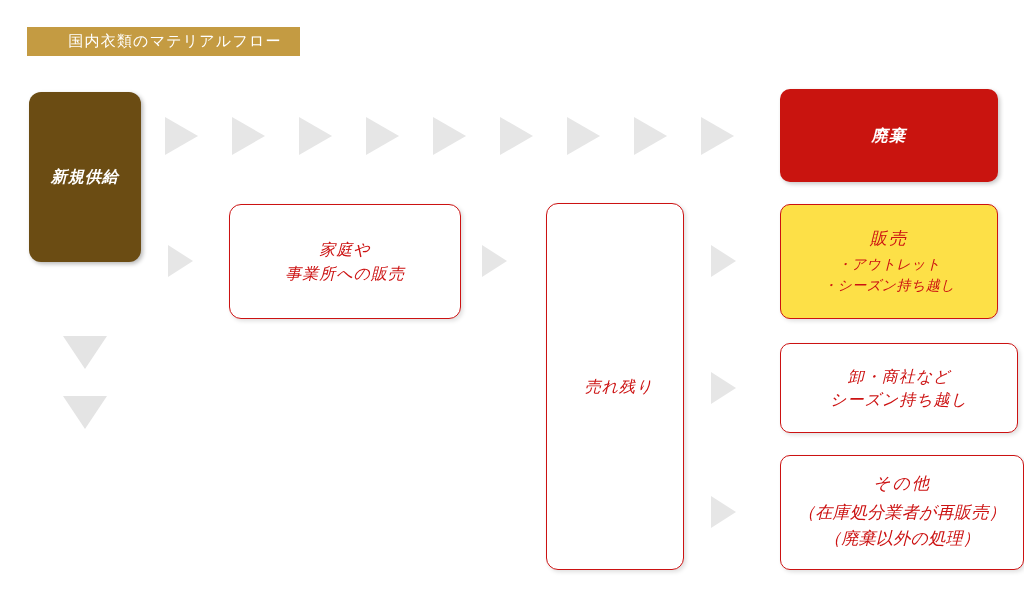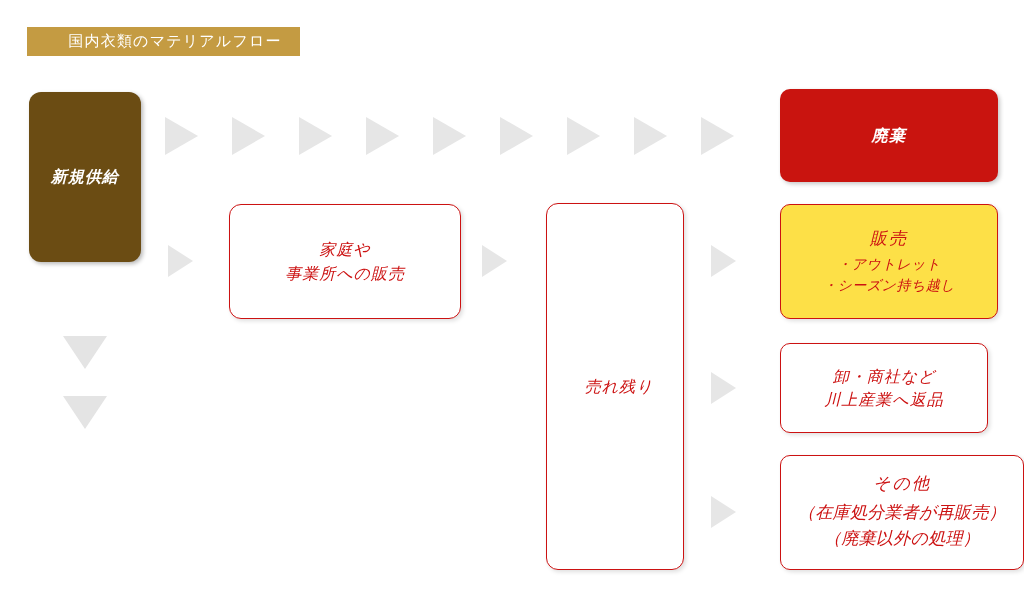--- a/index.html
+++ b/index.html
@@ -92,21 +92,21 @@
   }
   .node-resale{
     left:780px;top:204px;width:218px;height:115px;
     background:#fde047;
     border:1.5px solid #cc1212;
     border-radius:10px;
     color:#cc1212;
     box-shadow:2px 2px 4px rgba(0,0,0,0.13);
   }
   .node-return{
-    left:780px;top:343px;width:208px;height:90px;
+    left:780px;top:343px;width:238px;height:90px;
     background:#ffffff;
     border:1.5px solid #cc1212;
     border-radius:10px;
     color:#cc1212;
     font-size:16px;
     letter-spacing:1px;
     box-shadow:2px 2px 4px rgba(0,0,0,0.13);
   }
   .node-other{
     left:780px;top:455px;width:244px;height:115px;
@@ -206,21 +206,21 @@
   </div>
 
   <div class="node node-resale">
     <span class="line heading-line">販売</span>
     <span class="line bullet-line">・アウトレット</span>
     <span class="line bullet-line">・シーズン持ち越し</span>
   </div>
 
   <div class="node node-return">
     <span class="line">卸・商社など</span>
-    <span class="line">川上産業へ返品</span>
+    <span class="line">シーズン持ち越し</span>
   </div>
 
   <div class="node node-other">
     <span class="line heading-line">その他</span>
     <span class="line paren-line">（在庫処分業者が再販売）</span>
     <span class="line paren-line">（廃棄以外の処理）</span>
   </div>
 
 </div>
 

